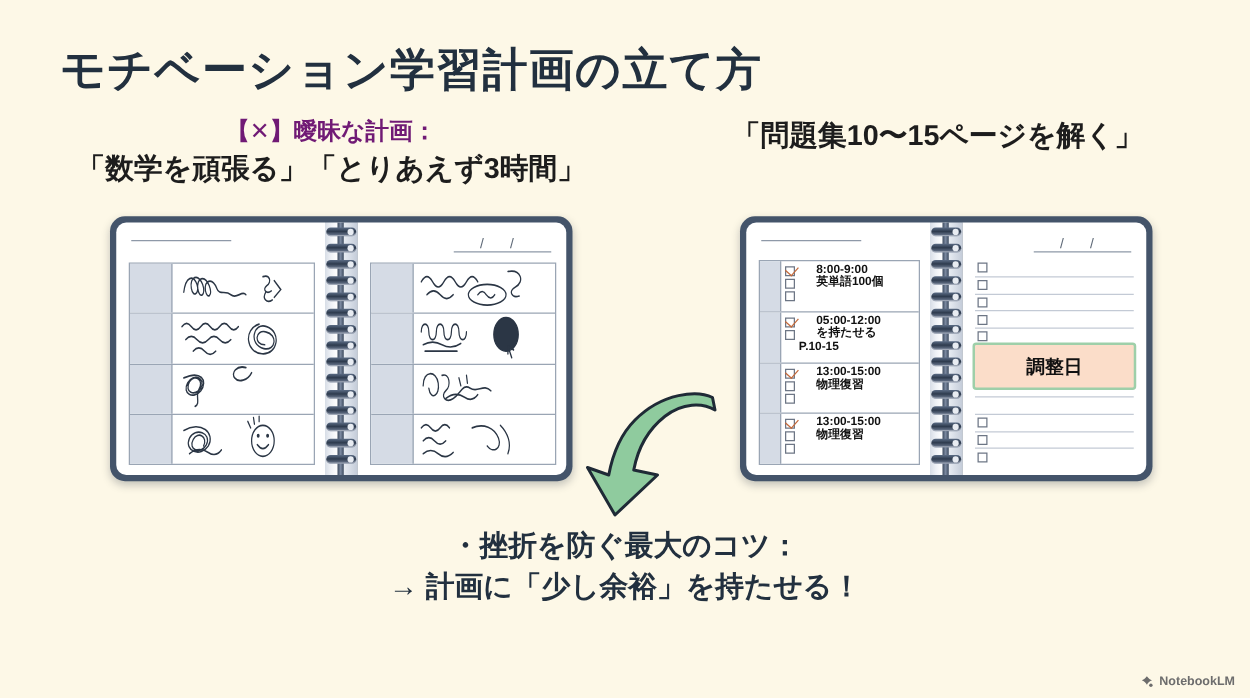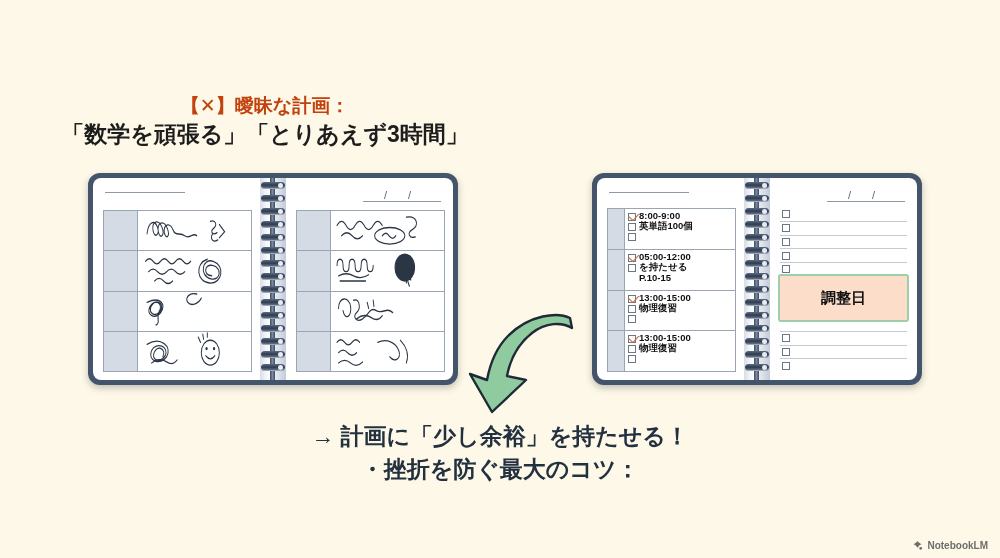--- a/index.html
+++ b/index.html
@@ -18,21 +18,21 @@
     position: absolute; left: 48px; top: 32px;
     font-size: 36px; font-weight: 700; letter-spacing: 1px;
     color: #22303f;
   }
 
   
   .col-head { position: absolute; text-align: center; }
   .col-head.left  { left: 40px;  top: 93px; width: 450px; }
   .col-head.right { left: 520px; top: 93px; width: 460px; }
   .head-tag { font-size: 19px; font-weight: 700; line-height: 1.35; }
-  .head-tag.bad  { color: #c2410c; }
+  .head-tag.bad  { color: #701a75; }
   .head-tag.good { color: #9dc7a2; }
   .head-quote {
     font-size: 23px; font-weight: 700; color: #1d1d1d;
     line-height: 1.3; margin-top: 1px; white-space: nowrap;
   }
 
   
   .notebook {
     position: absolute;
     display: flex;
@@ -101,21 +101,21 @@
   
   .chk-table {
     position: absolute; left: 10px; top: 30px; right: 8px; bottom: 8px;
     border: 1px solid #9aa5b4; display: flex; flex-direction: column;
   }
   .chk-row { flex: 1 1 0; display: flex; border-bottom: 1px solid #9aa5b4; }
   .chk-row:last-child { border-bottom: none; }
   .chk-side { width: 17px; background: #d5dbe5; border-right: 1px solid #9aa5b4; }
   .chk-body { flex: 1; padding: 2px 2px 0 3px; position: relative; }
 
-  .chk-line { display: flex; align-items: flex-start; gap: 3px; line-height: 1.04; }
+  .chk-line { display: flex; align-items: flex-start; gap: 17px; line-height: 1.04; }
   .box {
     flex: 0 0 auto; width: 8px; height: 8px; margin-top: 2px;
     border: 1px solid #6d7685; background: #fff; position: relative;
   }
   .box.checked::after {
     content: ""; position: absolute; left: 0px; top: -2px;
     width: 8px; height: 6px;
     border-left: 1.6px solid #c4693a; border-bottom: 1.6px solid #c4693a;
     transform: rotate(-48deg);
   }
@@ -130,21 +130,21 @@
   }
   .blank-row {
     flex: 1 1 0; display: flex; align-items: center; gap: 5px;
     border-bottom: 1px solid #c3cad5; padding-left: 2px;
   }
   .blank-row:last-child { border-bottom: none; }
   .blank-row .box { margin-top: 0; }
 
   .buffer-band {
     position: absolute; left: 8px; right: 8px;
-    top: 96px; height: 48px;
+    top: 96px; height: 38px;
     background: #fbddc9; border: 2.5px solid #9ecfa9;
     border-radius: 3px;
     display: flex; align-items: center; justify-content: center;
     font-size: 15px; font-weight: 700; color: #111;
   }
 
   
   .arrow-wrap { position: absolute; left: 452px; top: 288px; width: 132px; height: 126px; }
 
   
@@ -165,27 +165,29 @@
     display: flex; align-items: flex-end; gap: 4px;
     color: #6d6d6d; font-size: 10px; font-weight: 700;
   }
   .wm-icon { width: 11px; height: 11px; display: block; }
 </style>
 </head>
 <body>
 
 <div class="slide">
 
+  <div class="title">モチベーション学習計画の立て方</div>
 
   <div class="col-head left">
     <div class="head-tag bad">【✕】曖昧な計画：</div>
     <div class="head-quote">「数学を頑張る」「とりあえず3時間」</div>
   </div>
 
   <div class="col-head right">
+    <div class="head-quote">「問題集10〜15ページを解く」</div>
   </div>
 
   <div class="notebook left-nb">
 
     <div class="page pL">
       <div class="plain-rule"></div>
       <div class="scrib-table">
         <div class="scrib-row">
           <div class="scrib-cell-s"></div>
           <div class="scrib-cell-b">
@@ -462,22 +464,22 @@
             <span class="box"></span>
           </div>
       </div>
       <div class="buffer-band">
         <span>調整日</span>
       </div>
     </div>
   </div>
 
   <div class="bottom">
+    <div class="bline">・挫折を防ぐ最大のコツ：</div>
     <div class="bline">→ 計画に「少し余裕」を持たせる！</div>
-    <div class="bline">・挫折を防ぐ最大のコツ：</div>
   </div>
 
   <div class="watermark">
     <svg class="wm-icon" viewBox="0 0 24 24">
       <path d="M12 2 C9 6 6 8 3 9 C7 10 10 13 12 17 C14 13 17 10 21 9 C18 8 15 6 12 2 Z" fill="#6d6d6d"></path>
       <circle cx="19" cy="18" r="3" fill="#6d6d6d"></circle>
     </svg>
     <span>NotebookLM</span>
   </div>
 

